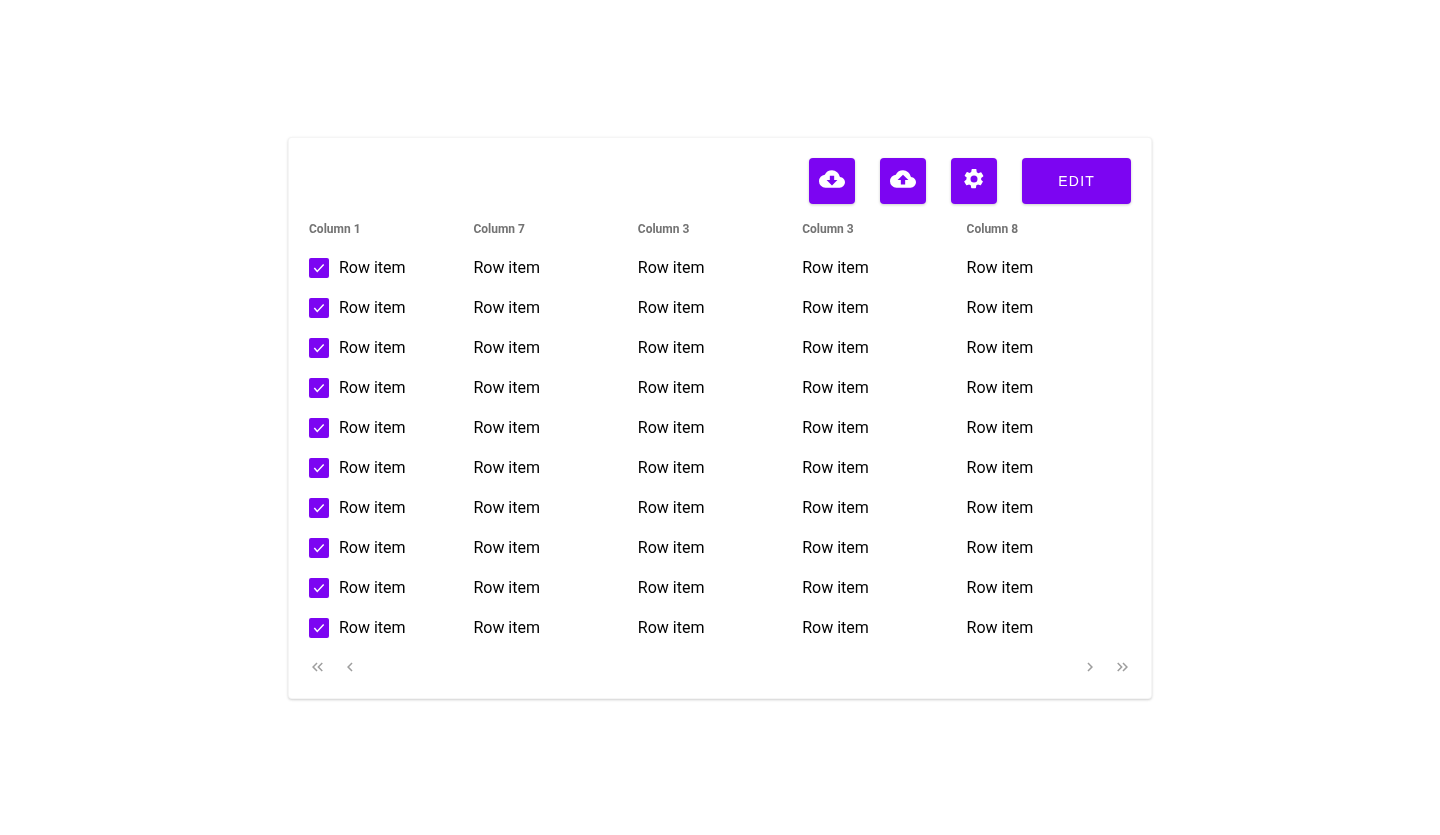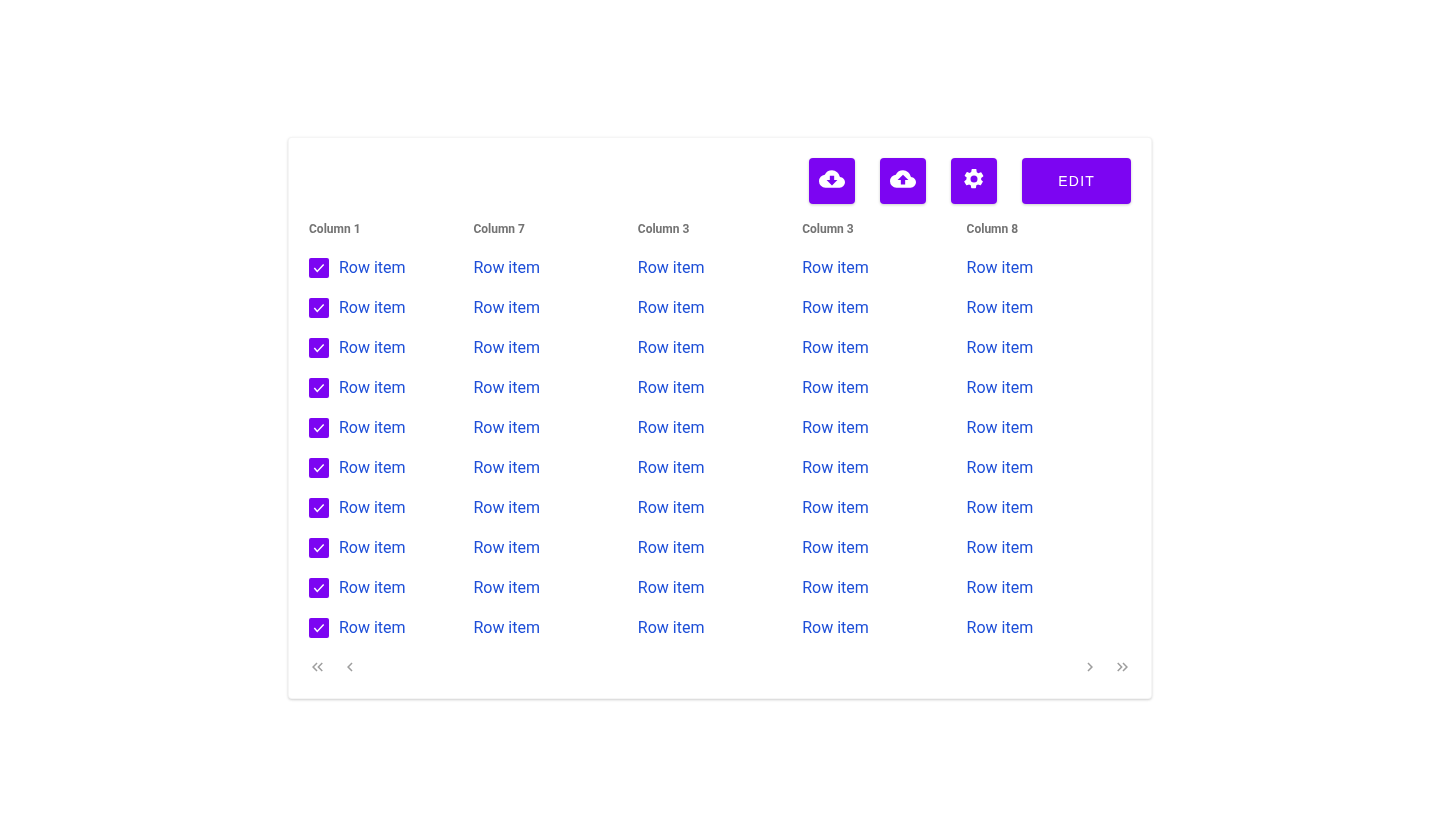--- a/index.html
+++ b/index.html
@@ -65,21 +65,21 @@
   .th {
     font-size: 12px;
     font-weight: 700;
     color: #737373;
   }
   .table-body .table-row {
     height: 40px;
   }
   .cell {
     font-size: 16px;
-    color: #1d4ed8;
+    color: #000000;
     display: flex;
     align-items: center;
   }
   .cell.first { gap: 10px; }
   .checkbox {
     width: 20px;
     height: 20px;
     background: #7c05f2;
     border-radius: 2px;
     display: flex;

